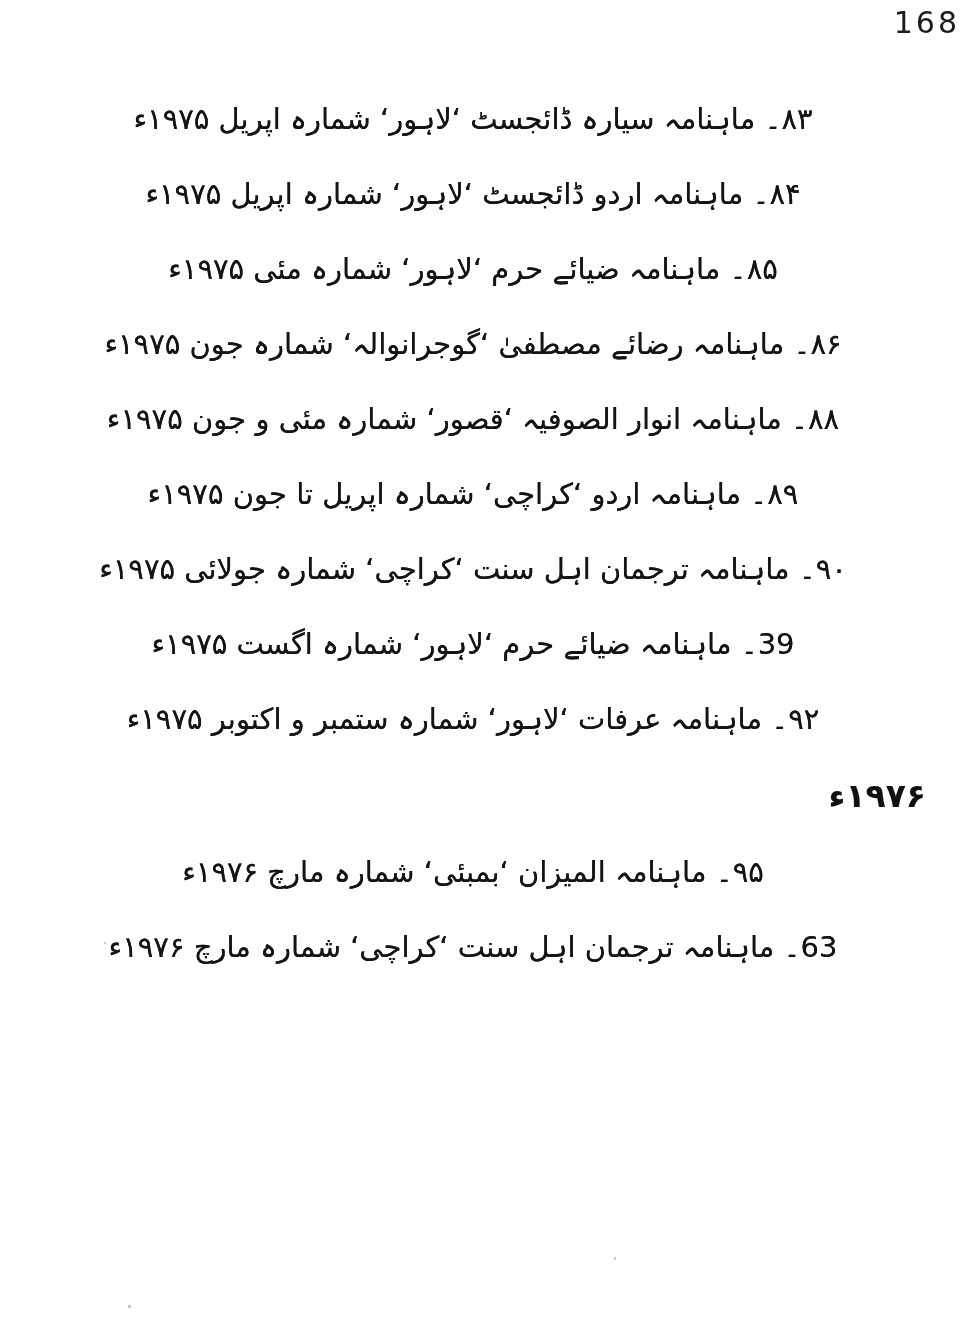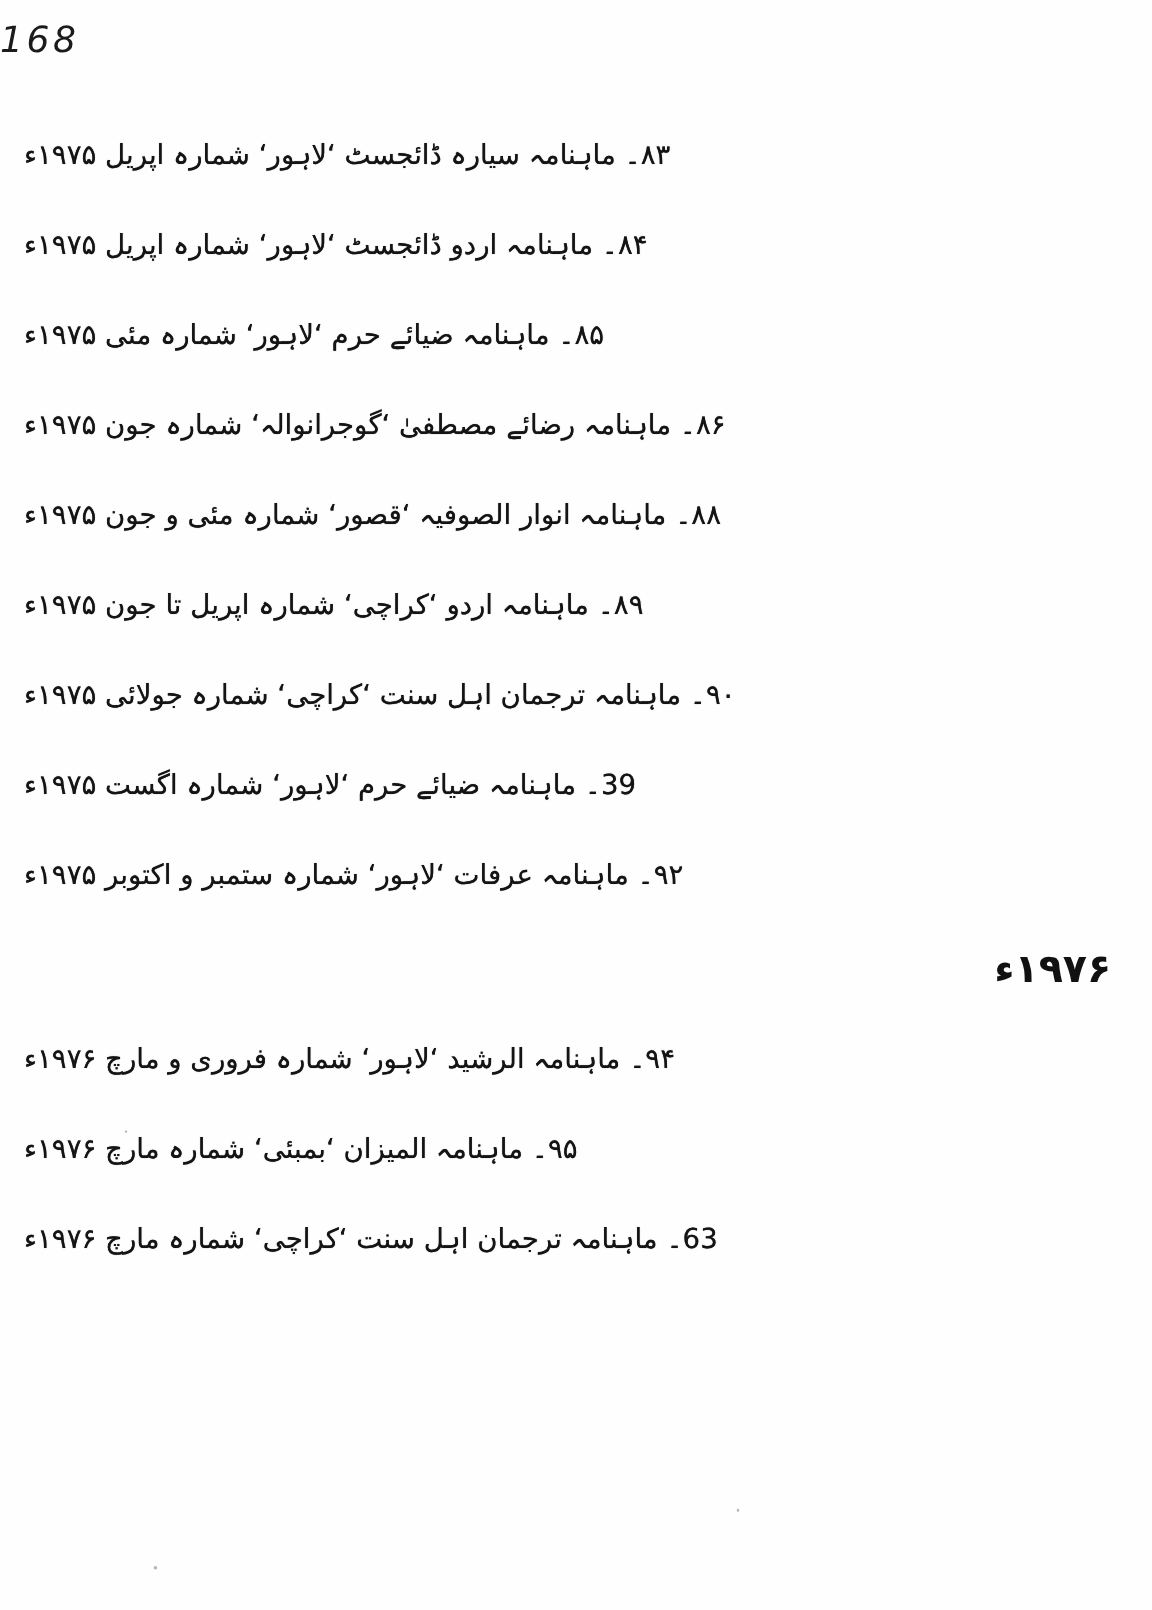--- a/index.html
+++ b/index.html
@@ -9,38 +9,37 @@
   }
   .page {
     position: relative;
     width: 960px;
     height: 1342px;
     background: #fefefe;
     overflow: hidden;
     font-family: "DejaVu Sans", sans-serif;
   }
   .page-number {
-    padding-top: 16px;
-    text-align: left;
+    padding-top: 5px;
+    text-align: right;
     font-size: 30px;
     letter-spacing: 3px;
     color: #1b1b1b;
     font-family: "DejaVu Sans", sans-serif;
-    font-style: italic;
   }
   .entries {
     direction: rtl;
     unicode-bidi: embed;
     margin-top: 42px;
     padding: 0 34px 0 20px;
   }
   .entry {
-    text-align: left;
+    text-align: center;
     white-space: nowrap;
-    font-size: 23px;
+    font-size: 29px;
     line-height: 75px;
     color: #141414;
     text-shadow: 0 0 0.6px #2a2a2a; 
   }
   .year-heading {
     text-align: right;
     font-size: 33px;
     font-weight: bold;
     line-height: 78px;
     color: #111111;
@@ -70,21 +69,20 @@
     <div class="entry">۸۵۔ ماہنامہ ضیائے حرم ‘لاہور‘ شمارہ مئی ۱۹۷۵ء</div>
     <div class="entry">۸۶۔ ماہنامہ رضائے مصطفیٰ ‘گوجرانوالہ‘ شمارہ جون ۱۹۷۵ء</div>
     <div class="entry">۸۸۔ ماہنامہ انوار الصوفیہ ‘قصور‘ شمارہ مئی و جون ۱۹۷۵ء</div>
     <div class="entry">۸۹۔ ماہنامہ اردو ‘کراچی‘ شمارہ اپریل تا جون ۱۹۷۵ء</div>
     <div class="entry">۹۰۔ ماہنامہ ترجمان اہل سنت ‘کراچی‘ شمارہ جولائی ۱۹۷۵ء</div>
     <div class="entry">39۔ ماہنامہ ضیائے حرم ‘لاہور‘ شمارہ اگست ۱۹۷۵ء</div>
     <div class="entry">۹۲۔ ماہنامہ عرفات ‘لاہور‘ شمارہ ستمبر و اکتوبر ۱۹۷۵ء</div>
 
     <div class="year-heading">۱۹۷۶ء</div>
 
-    <div class="entry">۹۴۔ ماہنامہ الرشید ‘لاہور‘ شمارہ فروری و مارچ ۱۹۷۶ء</div>
     <div class="entry">۹۵۔ ماہنامہ المیزان ‘بمبئی‘ شمارہ مارچ ۱۹۷۶ء</div>
     <div class="entry">63۔ ماہنامہ ترجمان اہل سنت ‘کراچی‘ شمارہ مارچ ۱۹۷۶ء</div>
 
   </div>
 
   <div class="speck speck-1"></div>
   <div class="speck speck-2"></div>
   <div class="speck speck-3"></div>
 
 </div>

